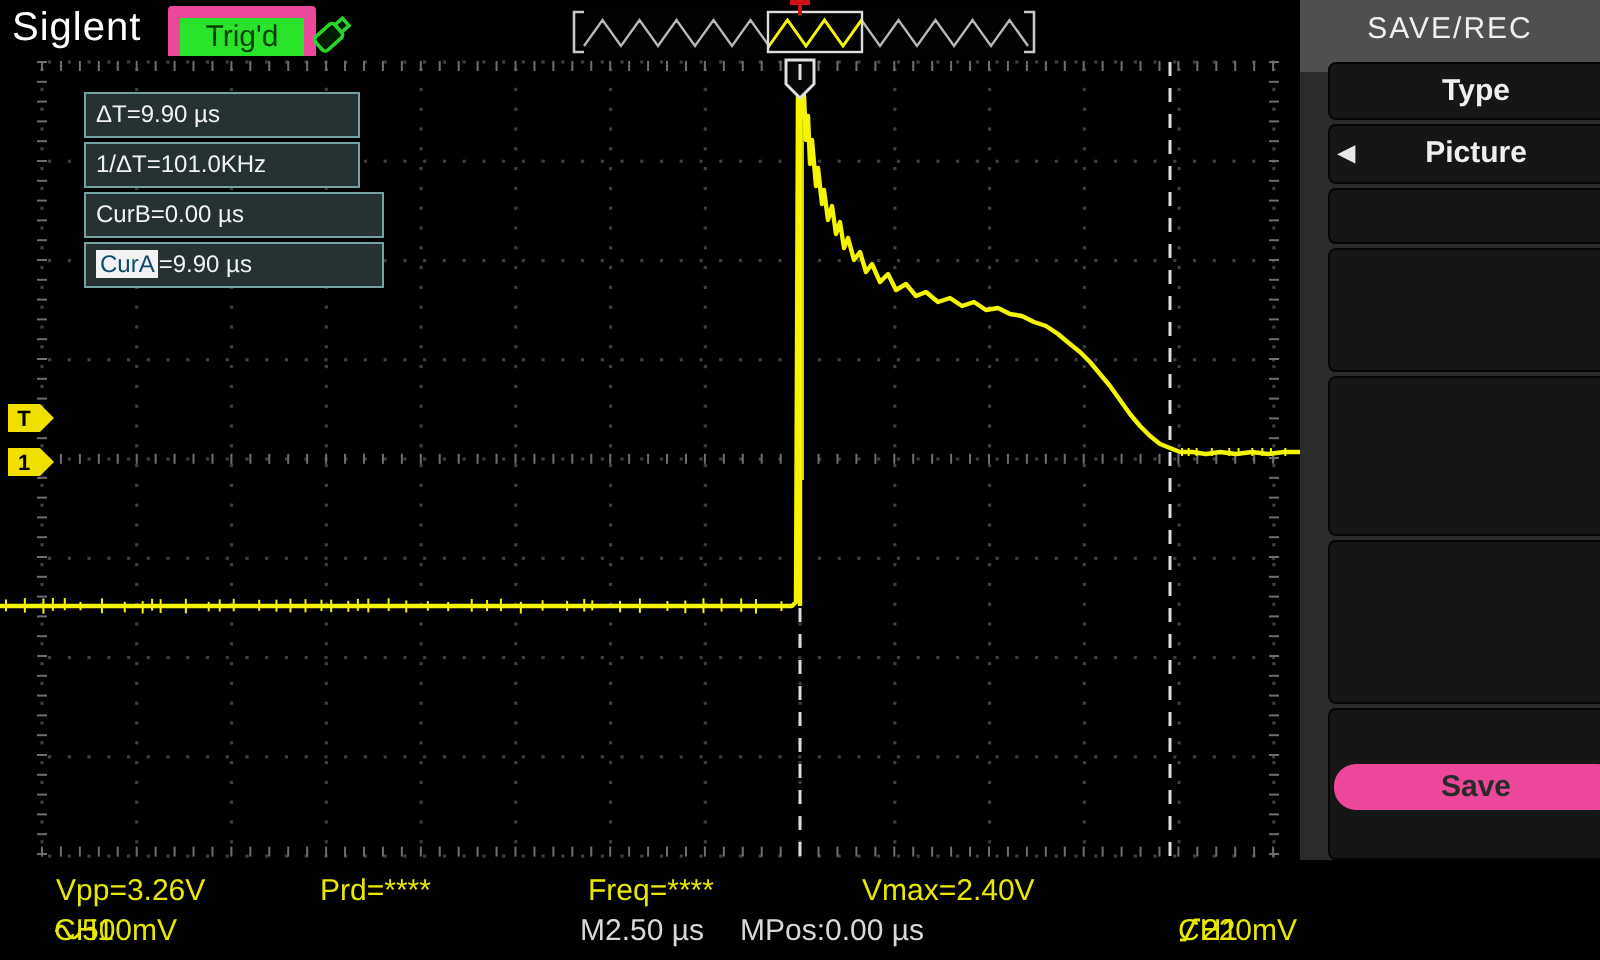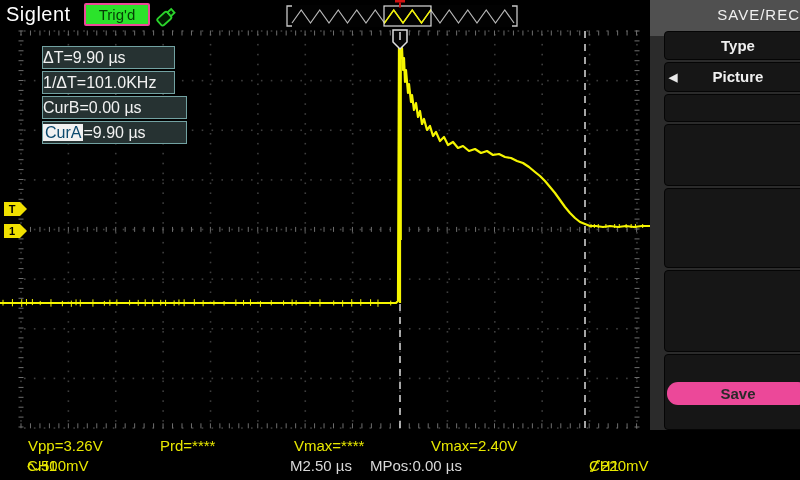--- a/index.html
+++ b/index.html
@@ -2,46 +2,46 @@
 <html><head>
 <meta charset="utf-8">
 <style>
   html,body{margin:0;padding:0;background:#000;}
   #screen{position:relative;width:800px;height:480px;background:#000;overflow:hidden;
           font-family:"Liberation Sans",sans-serif;-webkit-font-smoothing:none;}
   
   #topbar{position:absolute;left:0;top:0;width:800px;height:28px;background:#000;padding-left:8px;}
   .brand{position:absolute;left:6px;top:3px;color:#fff;font-size:20px;letter-spacing:.5px;}
   .trigd{position:absolute;left:84px;top:3px;width:62px;height:19px;background:#2be32b;
-         border:2px solid #ec4899;border-radius:2px;color:#063f06;font-size:15px;
+         border:6px solid #ec4899;border-radius:2px;color:#063f06;font-size:15px;
          text-align:center;line-height:19px;}
   #usb-icon{position:absolute;left:153px;top:2px;}
   #preview{position:absolute;left:284px;top:5px;width:236px;height:22px;background:#020202;}
   #redT{position:absolute;left:395px;top:0;}
   #lan-icon{position:absolute;left:742px;top:4px;}
   
   #wavearea{position:absolute;left:0;top:28px;width:650px;height:402px;background:#000;}
   #wave-svg{position:absolute;left:0;top:0;}
   .mbox{position:absolute;height:21px;background:#263232;border:1px solid #72a2a2;
-        color:#f2f2f2;font-size:16px;line-height:21px;z-index:6;white-space:nowrap;}
+        color:#f2f2f2;font-size:12px;line-height:21px;padding-left:5px;z-index:6;white-space:nowrap;}
   #mbox1{left:42px;top:18px;width:131px;}
   #mbox2{left:42px;top:43px;width:131px;}
   #mbox3{left:42px;top:68px;width:143px;}
   #mbox4{left:42px;top:93px;width:143px;}
   .chip{background:#f2f2f2;color:#0c4a6e;padding:0 2px;}
   #freqbox{position:absolute;left:506px;top:365px;width:141px;height:22px;background:#3e3e3e;
            z-index:2;color:#ecdf0a;font-size:15px;line-height:22px;white-space:nowrap;}
   .ficon{display:inline-block;width:15px;height:15px;border-radius:50%;background:#e6d60a;
          color:#111;font-size:12px;font-weight:bold;text-align:center;line-height:15px;
          margin:0 4px 0 6px;vertical-align:-2px;font-style:italic;}
   #cursorA{position:absolute;left:583px;top:0;z-index:5;}
   
   #sidebar{position:absolute;left:650px;top:0;width:150px;height:430px;background:#2b2b2b;}
   #sb-title{position:absolute;left:0;top:0;width:150px;height:36px;background:#505050;
-            color:#f0f0f0;font-size:15px;text-align:right;line-height:29px;letter-spacing:1px;}
+            color:#f0f0f0;font-size:15px;text-align:center;line-height:29px;letter-spacing:1px;}
   .sbox{position:absolute;left:14px;width:146px;background:#161616;border:1px solid #050505;
         border-radius:4px;color:#f0f0f0;font-size:15px;text-align:center;font-weight:bold;}
   #sb-type{top:31px;height:27px;line-height:27px;}
   #sb-picture{top:62px;height:28px;line-height:28px;}
   #sb-e1{top:94px;height:26px;}
   #sb-e2{top:124px;height:60px;}
   #sb-e3{top:188px;height:78px;}
   #sb-e4{top:270px;height:80px;}
   #sb-save{top:354px;height:74px;}
   .sel-arrow{position:absolute;left:4px;top:0;color:#e8e8e8;font-size:11px;}
@@ -1614,21 +1614,21 @@
     <div class="sbox" id="sb-e3"></div>
     <div class="sbox" id="sb-e4"></div>
     <div class="sbox" id="sb-save">
       <div id="save-pill">Save</div>
     </div>
   </div>
 
   <div id="bottombar">
     <span class="yel" style="left:28px;top:7px">Vpp=3.26V</span>
     <span class="yel" style="left:160px;top:7px">Prd=****</span>
-    <span class="yel" style="left:294px;top:7px">Vmax=****</span>
+    <span class="yel" style="left:294px;top:7px">Freq=****</span>
     <span class="yel" style="left:431px;top:7px">Vmax=2.40V</span>
 
     <span class="yel" style="left:27px;top:27px">
       <span>CH1</span><svg width="14" height="12" style="display:inline-block;vertical-align:-2px">
           <path d="M1,6 Q3.5,0 6.5,6 Q9.5,12 13,6" stroke="#e8e800" stroke-width="1.4" fill="none"></path>
         </svg><span>500mV</span>
     </span>
     <span class="wht" style="left:290px;top:27px">M2.50 µs</span>
     <span class="wht" style="left:370px;top:27px">MPos:0.00 µs</span>
     <span class="yel" style="left:589px;top:27px">

